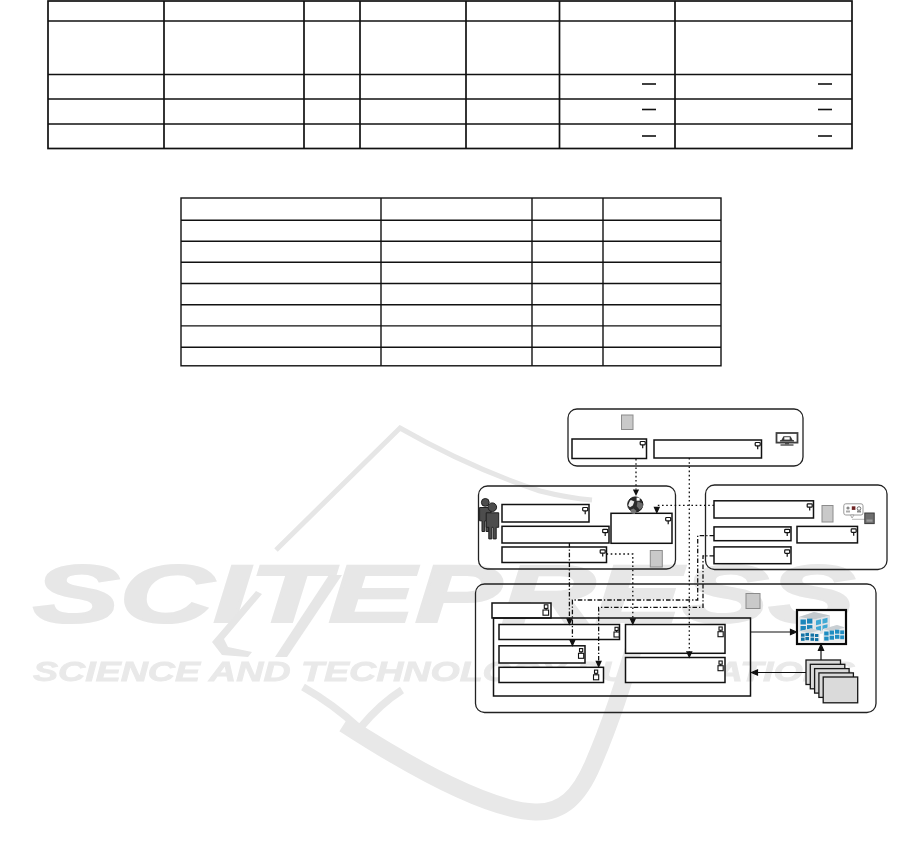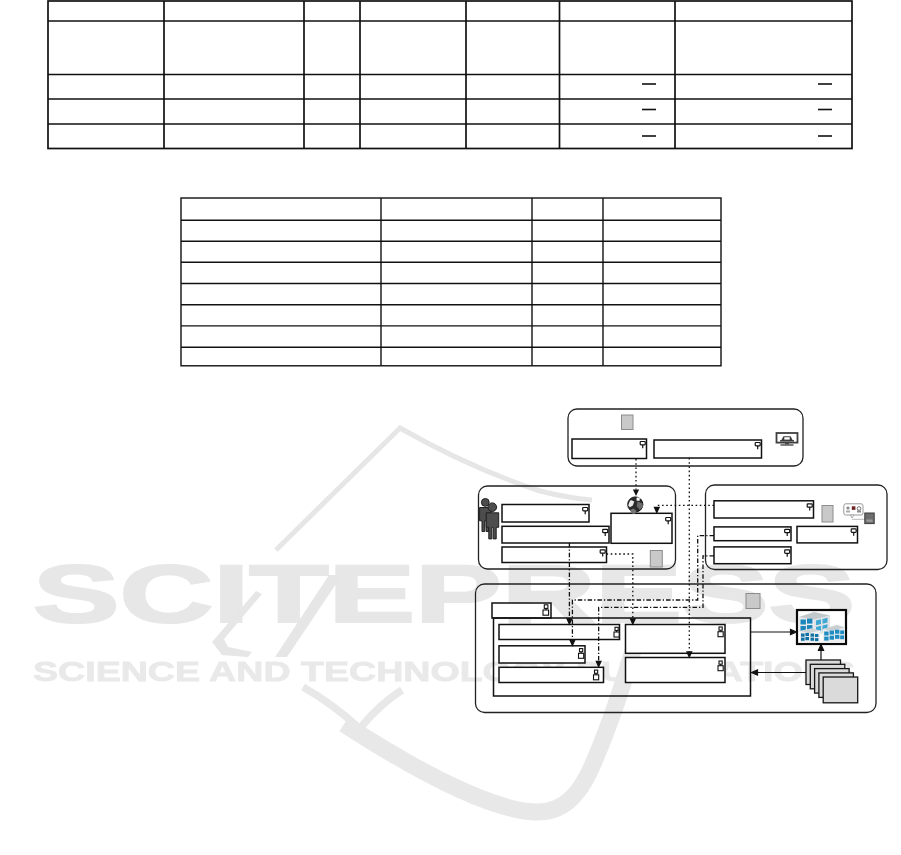--- a/index.html
+++ b/index.html
@@ -1,17 +1,17 @@
 <!DOCTYPE html>
 <html><head>
 <meta charset="utf-8">
 <style>
   html,body{margin:0;padding:0;background:#fff;}
   #page{position:relative;width:901px;height:855px;background:#fff;overflow:hidden;
-        font-family:"Liberation Sans", sans-serif;}
+        font-family:"Liberation Sans", sans-serif;font-style:italic;}
   svg{position:absolute;top:0;left:0;}
 </style>
 </head>
 <body>
 <div id="page">
 <svg width="901" height="855" viewBox="0 0 901 855">
 
   <g>
   <text x="33" y="622" font-family="Liberation Sans, sans-serif" font-weight="bold" font-size="81" fill="#e7e7e7" stroke="#e7e7e7" stroke-width="2.2" textLength="822" lengthAdjust="spacingAndGlyphs">SCITEPRESS</text>
   </g>

